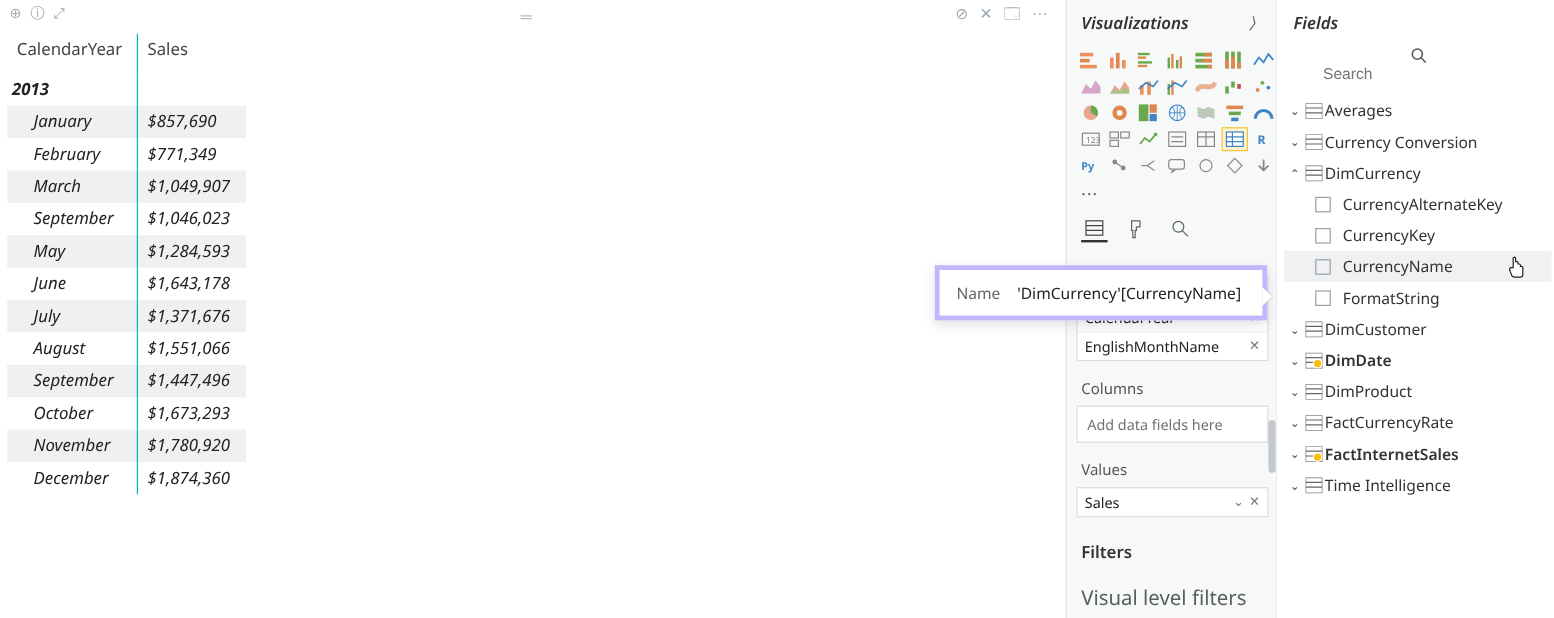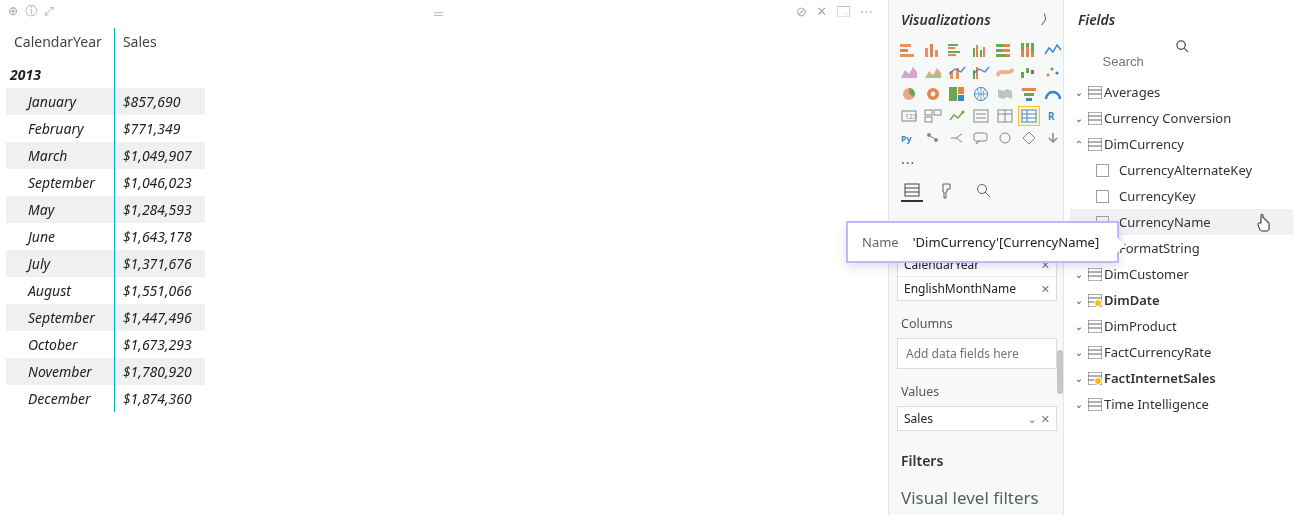--- a/index.html
+++ b/index.html
@@ -217,23 +217,23 @@
       position:absolute;
       width: 8px; height: 8px;
       background: #fbbc05;
       border-radius: 50%;
       left: 24px; top: 12px;
       border: 1px solid #fff;
     }
     
     .tooltip {
       position: absolute;
-      left: 846px; top: 221px;
+      left: 779px; top: 221px;
       background: #fff;
-      border: 2px solid #c4b5fd;
+      border: 4px solid #c4b5fd;
       box-shadow: 0 4px 10px rgba(0,0,0,.12);
       padding: 10px 18px 10px 14px;
       font-size: 13px;
       display:flex; gap: 14px;
       z-index: 50;
     }
     .tooltip .ttlabel { color:#666; }
     .tooltip .ttval { color:#222; }
     .tooltip::after{
       content:"";

